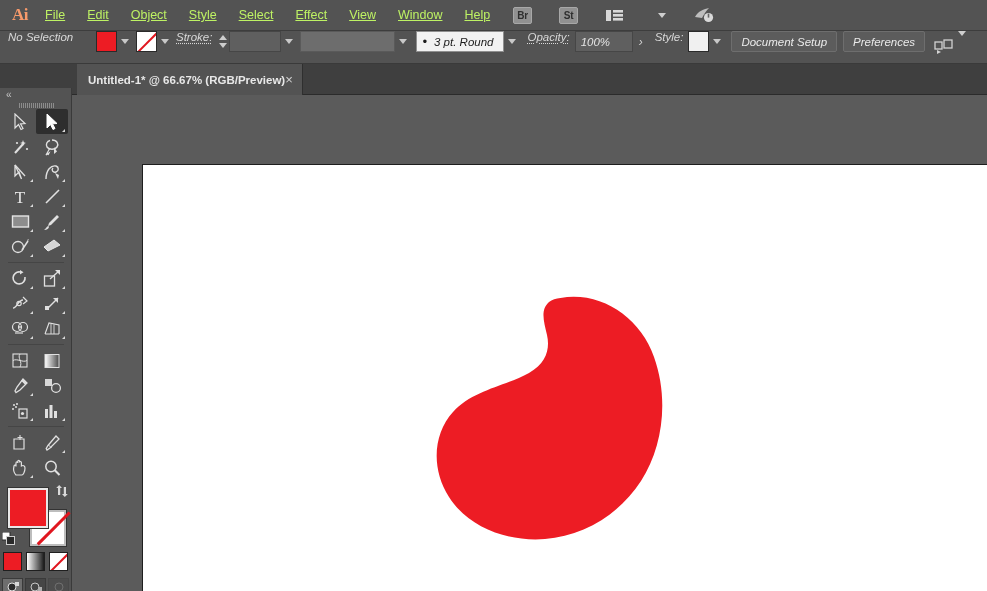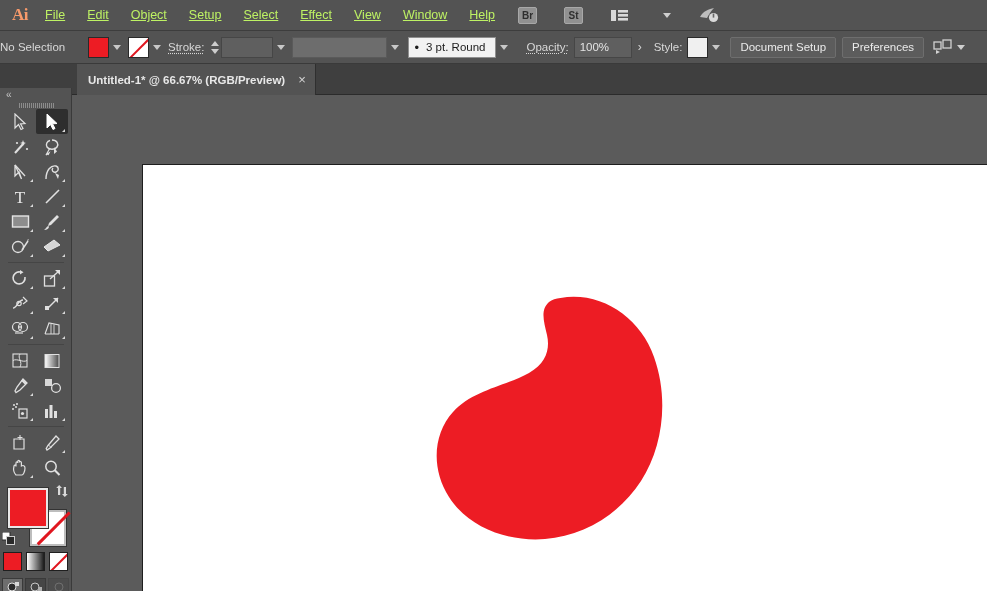--- a/index.html
+++ b/index.html
@@ -53,22 +53,23 @@
     border-top: 5px solid #cfcfcf;
     margin-left: 4px;
   }
   .search-icon { width: 22px; height: 18px; cursor: pointer; }
 
   
   .controlbar {
     position: absolute; left: 0; top: 31px; width: 987px; height: 33px;
     background: #535353;
     border-bottom: 1px solid #3a3a3a;
-    display: flex; align-items: center;
-    padding-left: 0;
+    display: flex; 
+    padding-left: 8px;
+    font-style: italic;
   }
   .ctl-label { color: #d8d8d8; font-size: 11.5px; white-space: nowrap; }
   .ctl-label.dotted { text-decoration: underline; text-decoration-style: dotted; text-underline-offset: 2px; }
   .swatch-box {
     width: 21px; height: 21px;
     border: 1px solid #2a2a2a;
     cursor: pointer;
     background: #fff;
   }
   .dd-chev {
@@ -129,21 +130,21 @@
   .tabbar {
     position: absolute; left: 0; top: 64px; width: 987px; height: 31px;
     background: #3f3f3f;
     border-bottom: 1px solid #2b2b2b;
   }
   .doc-tab {
     position: absolute; left: 77px; top: 0; height: 31px;
     background: #535353;
     border-right: 1px solid #2f2f2f;
     display: flex; align-items: center;
-    padding: 0 9px 0 11px; gap: 13px;
+    padding: 0 9px 0 11px; 
     cursor: pointer;
   }
   .doc-tab .title { color: #e8e8e8; font-size: 11.5px; font-weight: bold; white-space: nowrap; }
   .doc-tab .close { color: #d4d4d4; font-size: 13px; cursor: pointer; line-height: 1; }
 
   
   .toolbar {
     position: absolute; left: 0; top: 88px; width: 72px; height: 503px;
     background: #535353;
     border-right: 1px solid #3a3a3a;
@@ -244,21 +245,21 @@
 <body>
 
 <div id="app">
 
   <div class="menubar">
     <div class="ai-logo">Ai</div>
     <div class="menu-items">
       <div class="menu-item">File</div>
       <div class="menu-item">Edit</div>
       <div class="menu-item">Object</div>
-      <div class="menu-item">Setup</div>
+      <div class="menu-item">Style</div>
       <div class="menu-item">Select</div>
       <div class="menu-item">Effect</div>
       <div class="menu-item">View</div>
       <div class="menu-item">Window</div>
       <div class="menu-item">Help</div>
     </div>
     <div class="menubar-right">
       <div class="sq-btn">Br</div>
       <div class="sq-btn">St</div>
       <div class="arrange-icon">
@@ -301,21 +302,21 @@
 
     <div class="field grayed" style="width:95px;margin-left:4px"></div>
     <div class="dd-chev"></div>
 
     <div class="field white" style="width:88px;margin-left:6px;gap:7px">
       <span style="font-size:13px;line-height:1">•</span>
       <span>3 pt. Round</span>
     </div>
     <div class="dd-chev"></div>
 
-    <div class="ctl-label dotted" style="margin-left:15px">Opacity:</div>
+    <div class="ctl-label dotted" style="margin-left:8px">Opacity:</div>
     <div class="field" style="width:58px;margin-left:5px">100%</div>
     <div class="opacity-arrow">›</div>
 
     <div class="ctl-label" style="margin-left:6px">Style:</div>
     <div class="swatch-box" style="background:#f0f0f0;margin-left:5px"></div>
     <div class="dd-chev"></div>
 
     <div class="pill-btn" style="margin-left:7px">Document Setup</div>
     <div class="pill-btn" style="margin-left:6px">Preferences</div>
 

